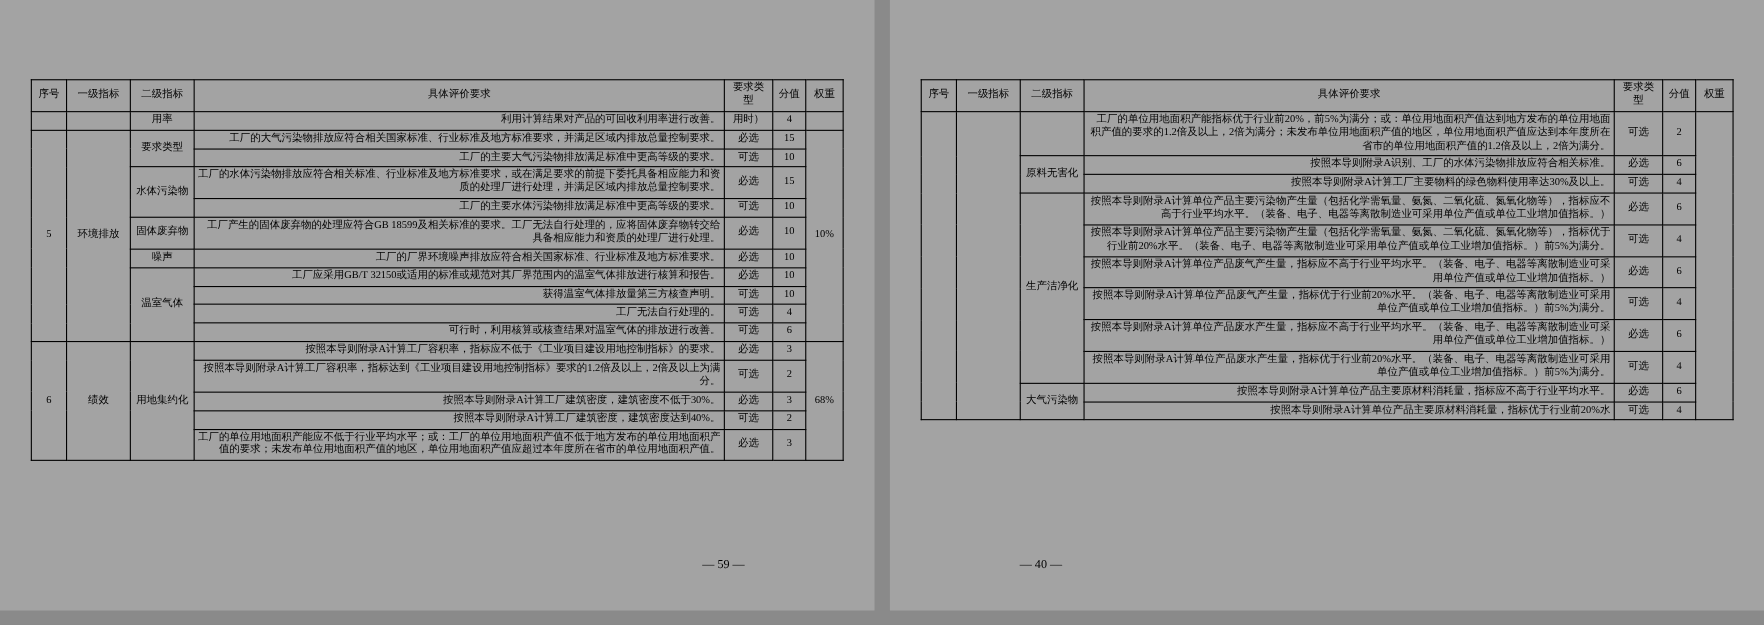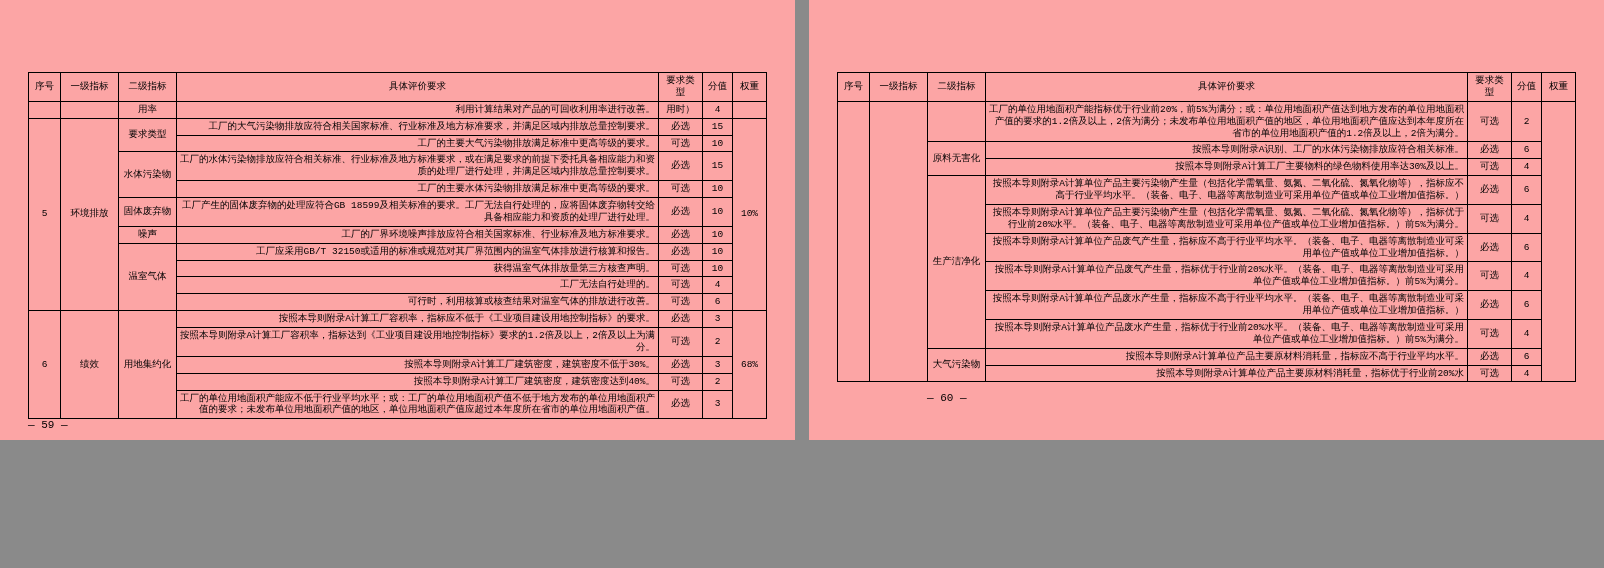--- a/index.html
+++ b/index.html
@@ -1,26 +1,26 @@
 <!DOCTYPE html>
 <html><head>
 <meta charset="utf-8">
 <style>
   html,body{margin:0;padding:0;background:#8a8a8a;}
   body{font-family:"Liberation Serif","DejaVu Serif",serif;}
   .spread{width:1604px;height:568px;display:flex;gap:14px;padding:0;box-sizing:border-box;background:#8a8a8a;}
-  .page{background:#fca5a5;flex:1 1 0;height:440px;box-sizing:border-box;position:relative;overflow:hidden;font-family:Liberation Mono, monospace;}
+  .page{background:#a3a3a3;flex:1 1 0;height:555px;box-sizing:border-box;position:relative;overflow:hidden;}
   .page-inner{padding:72px 28px 0 28px;box-sizing:border-box;height:100%;display:flex;flex-direction:column;}
   table{border-collapse:collapse;width:100%;table-layout:fixed;}
   td,th{border:1px solid #000;font-size:9.5px;line-height:1.25;padding:2px 3px;vertical-align:middle;color:#000;}
   td.c{text-align:center;}
   td.desc{text-align:right;}
   .vert{writing-mode:horizontal-tb;text-align:center;}
   .pagenum{margin-top:auto;text-align:center;font-size:11px;padding-bottom:36px;color:#000;}
-  .pg-left .pagenum{text-align:left;padding-right:90px;}
+  .pg-left .pagenum{text-align:right;padding-right:90px;}
   .pg-right .pagenum{text-align:left;padding-left:90px;}
   .tbl-wrap{margin:0 auto;width:100%;}
   .hdr td{font-size:9.5px;text-align:center;}
 </style>
 </head>
 <body>
 
 <div class="spread">
 
   <div class="page pg-left">
@@ -234,17 +234,17 @@
               <td class="c">6</td>
             </tr>
             <tr>
               <td class="desc">按照本导则附录A计算单位产品主要原材料消耗量，指标优于行业前20%水</td>
               <td class="c">可选</td>
               <td class="c">4</td>
             </tr>
           </tbody>
         </table>
       </div>
-      <div class="pagenum">— 60 —</div>
+      <div class="pagenum">— 40 —</div>
     </div>
   </div>
 
 </div>
 
 </body></html>

